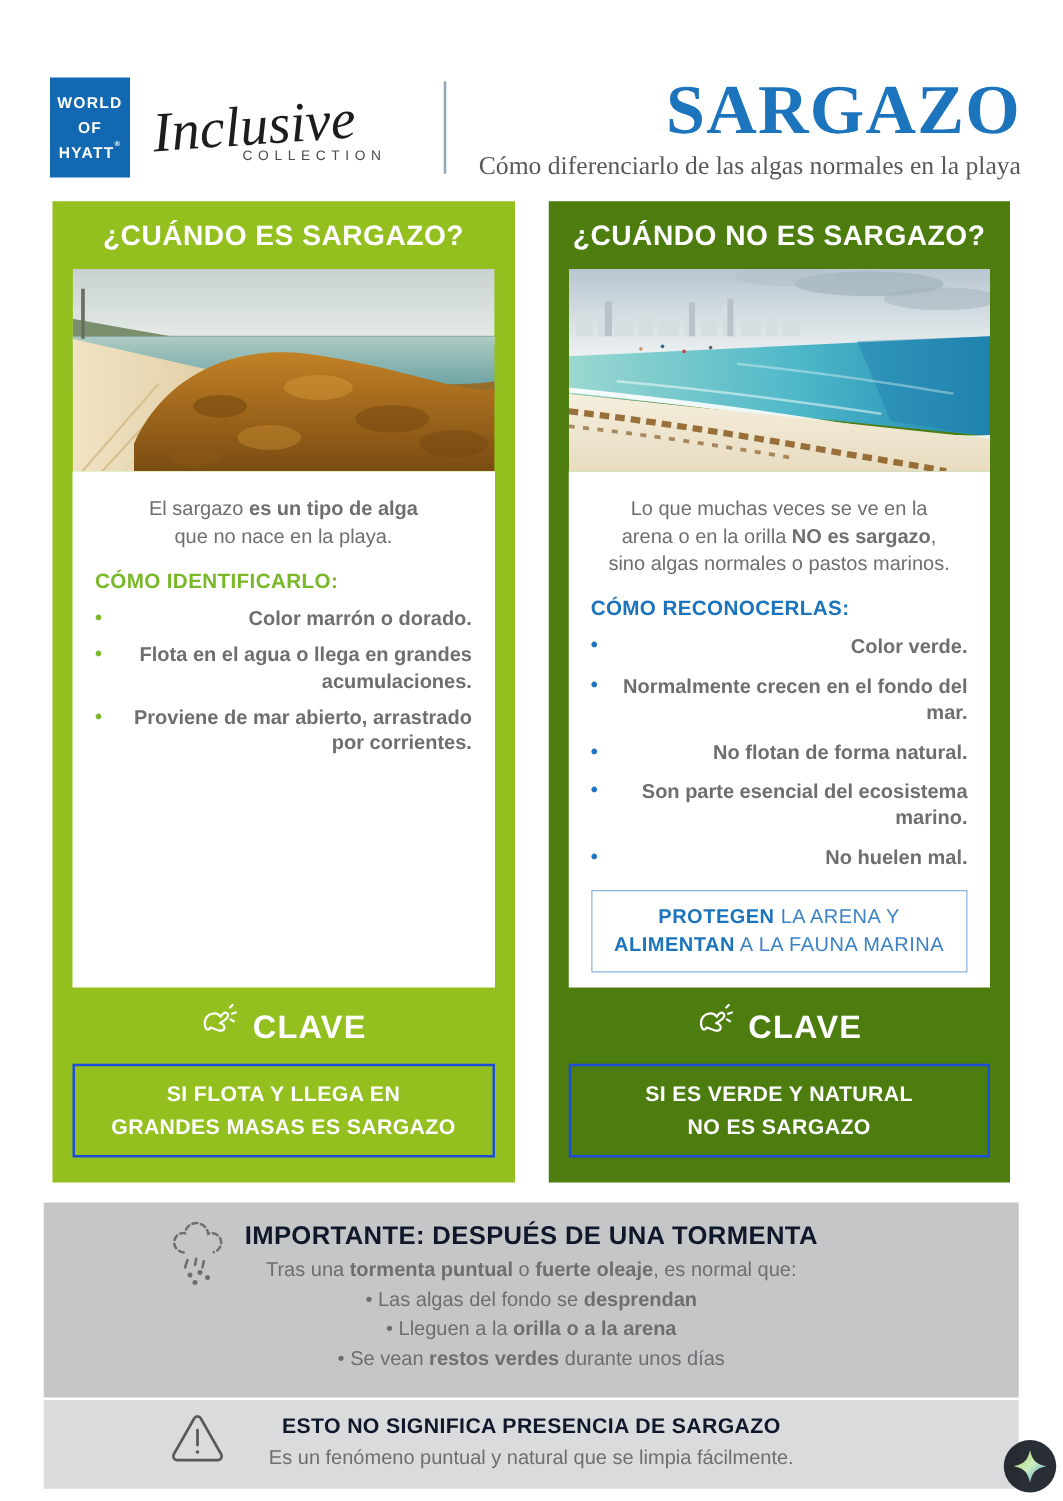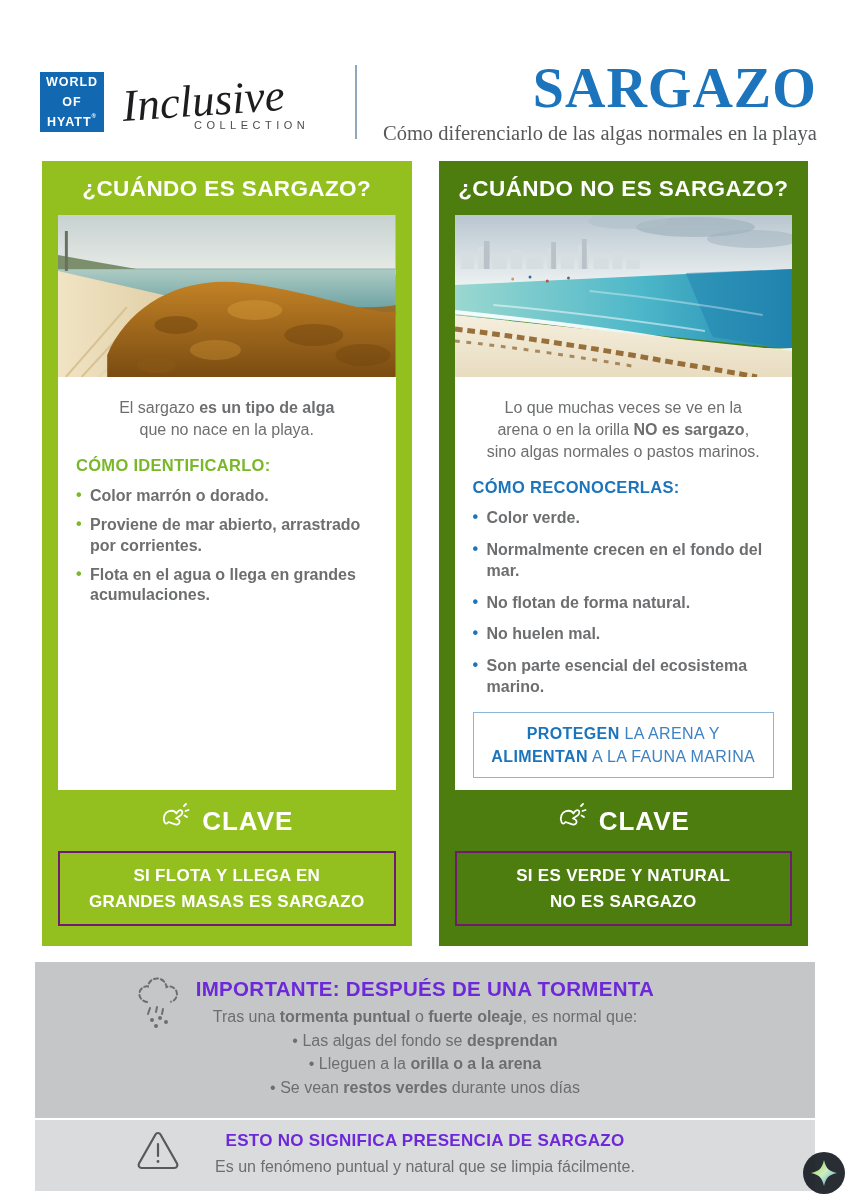--- a/index.html
+++ b/index.html
@@ -3,21 +3,21 @@
 <meta charset="utf-8">
 <style>
   html,body{margin:0;padding:0;background:#ffffff;}
   *{box-sizing:border-box;}
   .page{
     width:850px;height:1201px;position:relative;overflow:hidden;
     background:#fff;font-family:"Liberation Sans",sans-serif;margin:0 auto;
   }
   
   .header{display:flex;align-items:center;padding:56px 0 0 40px;height:148px;}
-  .hyatt-box{width:64px;height:60px;background:#1268B1;color:#fff;display:flex;flex-direction:column;
+  .hyatt-box{width:64px;height:80px;background:#1268B1;color:#fff;display:flex;flex-direction:column;
     justify-content:center;text-align:center;font-weight:700;font-size:12.5px;line-height:1.6;letter-spacing:1px;}
   .hyatt-box .reg{font-size:6px;vertical-align:top;}
   .inclusive{margin-left:18px;width:205px;}
   .script{font-family:"Liberation Serif",serif;font-style:italic;font-size:45px;color:#1d1d1f;transform:rotate(-4deg);}
   .collection{font-size:11px;letter-spacing:4.5px;color:#4b4b4d;margin:-6px 0 0 72px;}
   .hdr-divider{width:2px;height:74px;background:#8fa6bb;margin:0 26px 0 28px;}
   .titleblock h1{font-family:"Liberation Serif",serif;font-size:56px;color:#1C75BC;margin:0;font-weight:700;letter-spacing:1px;line-height:1;text-align:right;}
   .titleblock p{font-family:"Liberation Serif",serif;font-size:20.5px;color:#57585A;margin:6px 0 0;}
   
   .panels{display:flex;gap:27px;margin:13px 42px 0;align-items:stretch;}
@@ -25,38 +25,38 @@
   .panel.green{background:#93C01F;}
   .panel.blue{background:#4d7c0f;}
   .panel h2{color:#fff;text-align:center;font-size:22.5px;font-weight:800;letter-spacing:.4px;margin:15px 0 13px;}
   .photo{height:162px;overflow:hidden;}
   .photo svg{display:block;width:100%;height:100%;}
   .card{background:#fff;flex:1 1 auto;padding:20px 18px 12px;color:#6D6E70;}
   .intro{text-align:center;font-size:16px;font-weight:500;line-height:1.38;margin:0 0 15px;}
   .card h3{font-size:16.5px;font-weight:800;letter-spacing:.3px;margin:0 0 11px;}
   .panel.green .card h3{color:#79B829;}
   .panel.blue .card h3{color:#1C75BC;}
-  ul.bullets{list-style:none;margin:0;padding:0;font-size:16px;font-weight:700;line-height:1.3;}
+  ul.bullets{list-style:none;margin:0;padding:0;font-size:16px;font-weight:700;line-height:1.3;text-align:right;}
   ul.bullets>li{position:relative;padding-left:14px;margin-bottom:8px;}
   ul.bullets>li::before{content:"•";position:absolute;left:0;top:-1px;}
   .panel.green ul.bullets>li::before{color:#79B829;}
   .panel.blue ul.bullets>li::before{color:#1C75BC;}
   .panel.blue ul.bullets>li{margin-bottom:11px;}
   ul.subs{list-style:none;margin:6px 0 0;padding:0 0 0 28px;font-size:16px;font-weight:700;}
   ul.subs>li{position:relative;padding-left:13px;margin-bottom:8px;}
   ul.subs>li::before{content:"-";position:absolute;left:0;color:#AFCA3B;font-weight:800;}
   .protect{border:1.5px solid #8ab5dc;text-align:center;font-size:16px;line-height:1.45;padding:9px 4px;color:#3c82c4;letter-spacing:.4px;margin-top:14px;}
   .protect .b{color:#1C75BC;font-weight:800;text-align:right;}
   .clave{display:flex;justify-content:center;align-items:center;gap:10px;margin:13px 0 11px;color:#fff;font-size:26px;font-weight:800;letter-spacing:1px;}
-  .keybox{border:2px solid #701a75;color:#fff;text-align:center;font-weight:800;font-size:17px;line-height:1.5;padding:10px 6px;letter-spacing:.3px;}
+  .keybox{border:2px solid #1d4ed8;color:#fff;text-align:center;font-weight:800;font-size:17px;line-height:1.5;padding:10px 6px;letter-spacing:.3px;}
   
   .band{margin:16px 35px 0;position:relative;text-align:center;}
   .band1{background:#C5C6C7;padding:15px 30px 17px;}
   .band2{background:#DADBDC;padding:11px 30px 12px;margin-top:2px;}
-  .band h3{color:#6d28d9;font-weight:800;margin:0 0 5px;letter-spacing:.3px;}
+  .band h3{color:#0f172a;font-weight:800;margin:0 0 5px;letter-spacing:.3px;}
   .band1 h3{font-size:20.5px;}
   .band2 h3{font-size:17px;}
   .band p{margin:2px 0;font-size:16px;color:#6D6E70;line-height:1.35;}
   .b{font-weight:800;margin-top:35px;}
   .band-icon{position:absolute;left:100px;}
   .cloud-pos{top:14px;}
   .warn-pos{top:10px;}
   .watermark{position:absolute;right:4px;bottom:6px;width:44px;height:44px;}
 </style>
 </head>
@@ -122,22 +122,22 @@
           <ellipse cx="160" cy="135" rx="26" ry="10" fill="#d79b3a" opacity=".35"></ellipse>
           <ellipse cx="310" cy="140" rx="28" ry="11" fill="#6e430e" opacity=".4"></ellipse>
           <ellipse cx="100" cy="150" rx="20" ry="8" fill="#8a5a16" opacity=".55"></ellipse>
         </svg>
       </div>
       <div class="card">
         <p class="intro"><span><span>El sargazo </span><span class="b">es un tipo de alga</span></span><br><span><span>que no nace en la playa.</span></span></p>
         <h3>CÓMO IDENTIFICARLO:</h3>
         <ul class="bullets">
           <li>Color marrón o dorado.</li>
+          <li>Flota en el agua o llega en grandes acumulaciones.</li>
           <li>Proviene de mar abierto, arrastrado por corrientes.</li>
-          <li>Flota en el agua o llega en grandes acumulaciones.</li>
         </ul>
       </div>
       <div class="clave">
         <span>
           <svg width="32" height="30" viewBox="0 0 32 30" fill="none">
             <path d="M4.5,19 C2.8,14.5 4.5,9.5 9,8.2 C12,7.3 15,8.2 16.5,10.5 C17.5,8 20,6.5 21.5,7.5 C23,8.5 22.5,11 20.5,12.5 L16,15.5 C18,16 20,17.5 19.5,19.5 C19,21.5 16.5,22 14.5,21.2 L8.5,19 C7,21 5.5,21.5 4.5,19 Z" stroke="#fff" stroke-width="1.8" stroke-linejoin="round"></path>
             <path d="M24,3 L26,1" stroke="#fff" stroke-width="1.8" stroke-linecap="round"></path>
             <path d="M25.5,8 L28.5,7" stroke="#fff" stroke-width="1.8" stroke-linecap="round"></path>
             <path d="M24.5,12.5 L27,14" stroke="#fff" stroke-width="1.8" stroke-linecap="round"></path>
           </svg>
@@ -204,22 +204,22 @@
             <circle cx="118" cy="63" r="1.5" fill="#666"></circle>
         </svg>
       </div>
       <div class="card">
         <p class="intro"><span><span>Lo que muchas veces se ve en la</span></span><br><span><span>arena o en la orilla </span><span class="b">NO es sargazo</span><span>,</span></span><br><span><span>sino algas normales o pastos marinos.</span></span></p>
         <h3>CÓMO RECONOCERLAS:</h3>
         <ul class="bullets">
           <li>Color verde.</li>
           <li>Normalmente crecen en el fondo del mar.</li>
           <li>No flotan de forma natural.</li>
+          <li>Son parte esencial del ecosistema marino.</li>
           <li>No huelen mal.</li>
-          <li>Son parte esencial del ecosistema marino.</li>
         </ul>
         <div class="protect">
           <span><span class="b">PROTEGEN</span><span> LA ARENA Y</span></span><br><span><span class="b">ALIMENTAN</span><span> A LA FAUNA MARINA</span></span>
         </div>
       </div>
       <div class="clave">
         <span>
           <svg width="32" height="30" viewBox="0 0 32 30" fill="none">
             <path d="M4.5,19 C2.8,14.5 4.5,9.5 9,8.2 C12,7.3 15,8.2 16.5,10.5 C17.5,8 20,6.5 21.5,7.5 C23,8.5 22.5,11 20.5,12.5 L16,15.5 C18,16 20,17.5 19.5,19.5 C19,21.5 16.5,22 14.5,21.2 L8.5,19 C7,21 5.5,21.5 4.5,19 Z" stroke="#fff" stroke-width="1.8" stroke-linejoin="round"></path>
             <path d="M24,3 L26,1" stroke="#fff" stroke-width="1.8" stroke-linecap="round"></path>

